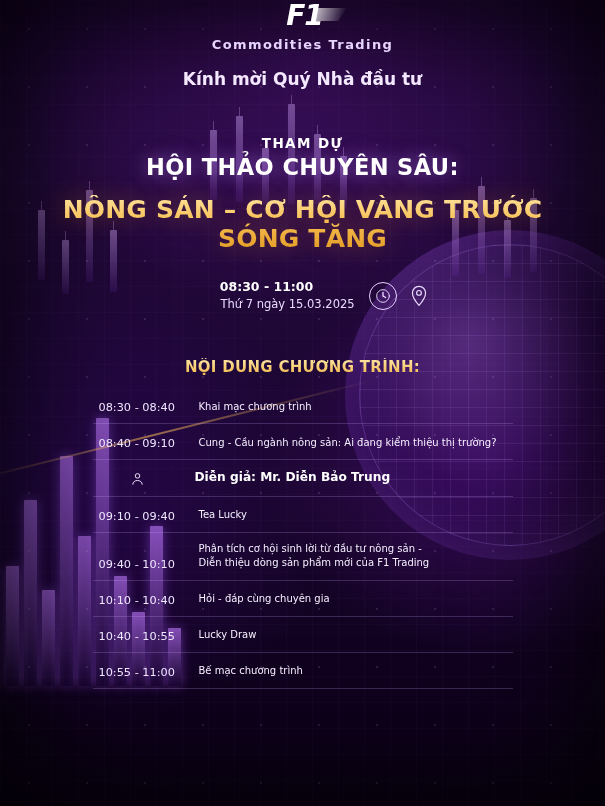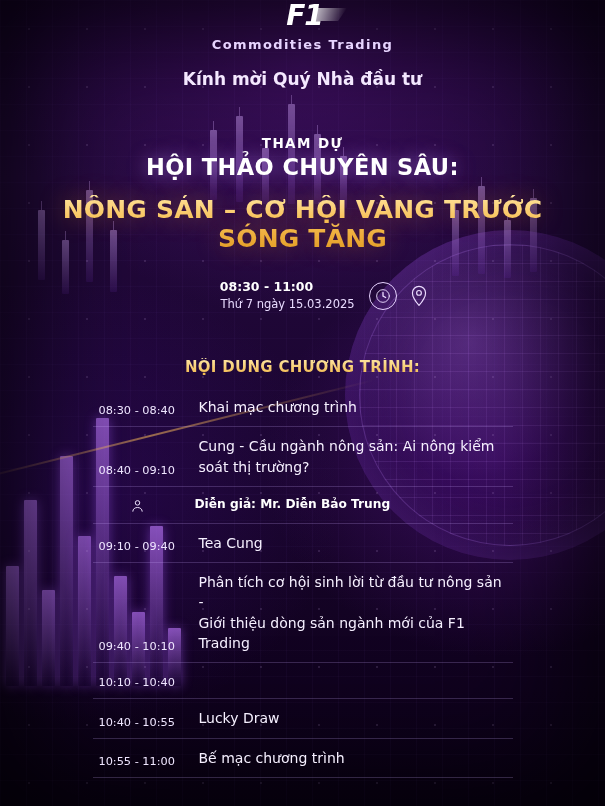--- a/index.html
+++ b/index.html
@@ -277,21 +277,21 @@
   }
   .row:last-child { border-bottom: 1px solid rgba(205,175,255,0.22); }
   .row .time {
     width: 86px;
     flex: none;
     font-size: 11.3px;
     color: #efe6ff;
     padding-left: 4px;
   }
   .row .desc {
-    font-size: 14px;
+    font-size: 10px;
     color: #f6f0ff;
     line-height: 1.45;
   }
   .row.speaker .time {
     display: flex;
     justify-content: center;
     padding-left: 0;
   }
   .row.speaker .desc {
     font-weight: 700;
@@ -382,42 +382,43 @@
 
     <div class="agenda-title">NỘI DUNG CHƯƠNG TRÌNH:</div>
 
     <div class="agenda" id="agenda-list">
         <div class="row">
           <div class="time">08:30 - 08:40</div>
           <div class="desc" style="white-space: pre-line;">Khai mạc chương trình</div>
         </div>
         <div class="row">
           <div class="time">08:40 - 09:10</div>
-          <div class="desc" style="white-space: pre-line;">Cung - Cầu ngành nông sản: Ai nông kiểm soát thị trường?</div>
+          <div class="desc" style="white-space: pre-line;">Cung - Cầu ngành nông sản: Ai đang kiểm thiệu thị trường?</div>
         </div>
         <div class="row speaker">
           <div class="time">
             <svg class="person-icon" viewBox="0 0 24 24" fill="none" stroke="#efe4ff" stroke-width="1.6">
               <circle cx="12" cy="7" r="3.6"></circle>
               <path d="M4.5 21c0-4.2 3.4-6.6 7.5-6.6s7.5 2.4 7.5 6.6"></path>
             </svg>
           </div>
           <div class="desc" style="white-space: pre-line;">Diễn giả: Mr. Diễn Bảo Trung</div>
         </div>
         <div class="row">
           <div class="time">09:10 - 09:40</div>
-          <div class="desc" style="white-space: pre-line;">Tea Cung</div>
+          <div class="desc" style="white-space: pre-line;">Tea Lucky</div>
         </div>
         <div class="row">
           <div class="time">09:40 - 10:10</div>
           <div class="desc" style="white-space: pre-line;">Phân tích cơ hội sinh lời từ đầu tư nông sản -
-Giới thiệu dòng sản ngành mới của F1 Trading</div>
+Diễn thiệu dòng sản phẩm mới của F1 Trading</div>
         </div>
         <div class="row">
           <div class="time">10:10 - 10:40</div>
+          <div class="desc" style="white-space: pre-line;">Hỏi - đáp cùng chuyên gia</div>
         </div>
         <div class="row">
           <div class="time">10:40 - 10:55</div>
           <div class="desc" style="white-space: pre-line;">Lucky Draw</div>
         </div>
         <div class="row">
           <div class="time">10:55 - 11:00</div>
           <div class="desc" style="white-space: pre-line;">Bế mạc chương trình</div>
         </div>
       </div>

